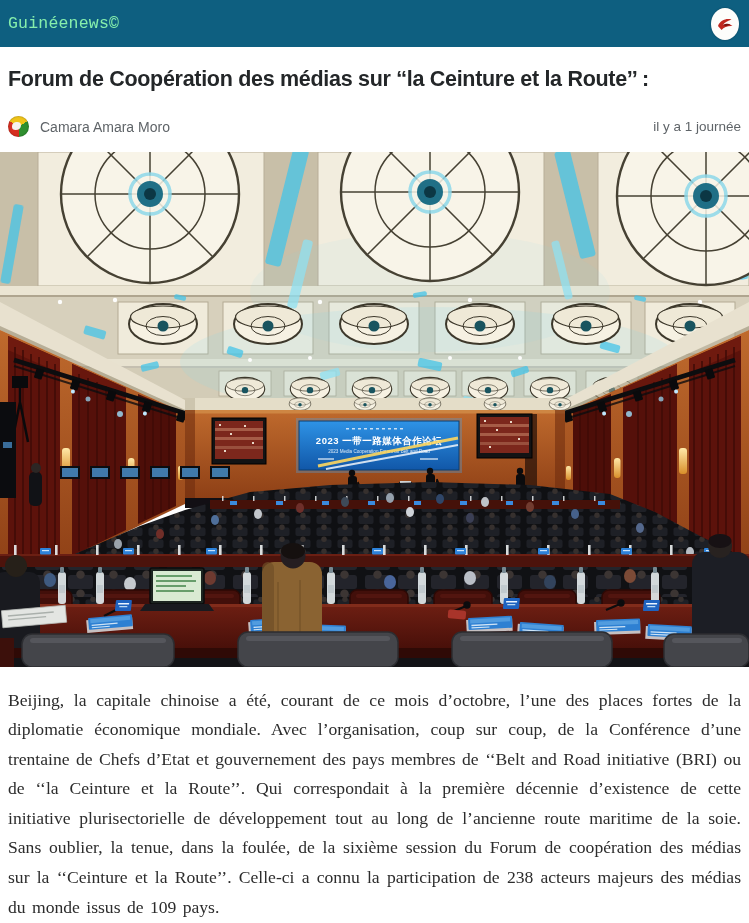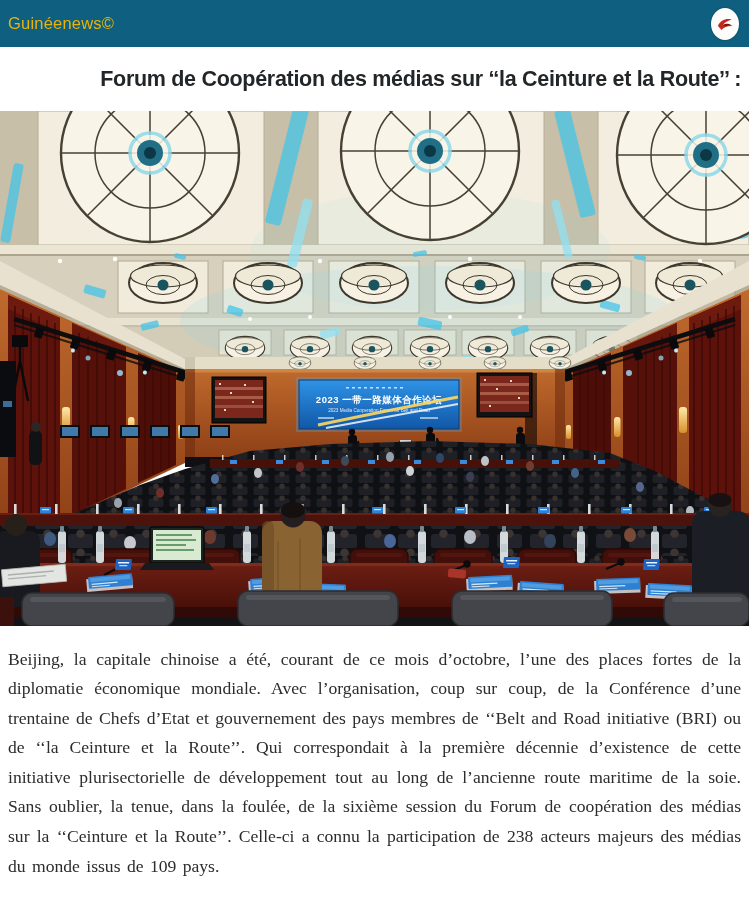--- a/index.html
+++ b/index.html
@@ -1,20 +1,20 @@
 <!DOCTYPE html>
 <html><head>
 <meta charset="utf-8">
 <style>
   html,body{margin:0;padding:0;background:#ffffff;}
   body{width:749px;font-family:"Liberation Sans",sans-serif;}
   .hdr{height:47px;background:#0e5f80;display:flex;align-items:center;justify-content:space-between;padding:0 10px 0 8px;box-sizing:border-box;}
-  .brand{color:#eab308;font-size:16.5px;font-weight:500;letter-spacing:.2px;text-decoration:none;}
+  .brand{color:#86efac;font-size:16.5px;font-weight:500;letter-spacing:.2px;text-decoration:none;font-family:Liberation Mono, monospace;}
   .logo{width:28px;height:32px;background:#fdfdfb;border-radius:50%;display:flex;align-items:center;justify-content:center;box-shadow:0 0 2px rgba(0,0,0,.3);}
-  .content{padding:0 8px;text-align:right;}
+  .content{padding:0 8px;}
   h1{margin:15px 0 0;color:#232628;font-weight:bold;font-size:21.5px;line-height:35.5px;letter-spacing:-.3px;}
   h1 .tl{display:block;white-space:nowrap;overflow:hidden;}
   .byline{margin-top:17px;display:flex;align-items:center;height:24px;}
   .avatar{width:21px;height:21px;border-radius:50%;background:conic-gradient(from 180deg,#d62e20 0 120deg,#f0c419 120deg 240deg,#2f8f2f 240deg 360deg);position:relative;flex:0 0 auto;box-shadow:inset 0 0 2px rgba(0,0,0,.4);}
   .avatar::after{content:"";position:absolute;left:4px;top:6px;width:9px;height:8px;background:#f6f3ee;border-radius:55% 45% 60% 40%;}
   .author{margin-left:11px;color:#5f6468;font-size:14px;}
   .when{margin-left:auto;color:#5f6468;font-size:13.5px;}
   figure{margin:13px 0 0;padding:0;line-height:0;}
   p.body{margin:19px 8px 0;font-family:"Liberation Serif",serif;font-size:17.6px;line-height:29.6px;color:#2c2c2c;text-align:justify;word-spacing:2px;padding-bottom:12px;}
   svg text{font-family:"Liberation Sans",sans-serif;}
@@ -29,20 +29,25 @@
       <path d="M4,13 C6,7.5 12,5 17.5,6.5 C13,8 10.5,9.5 9,12 C12.5,10.3 16,10.8 18.5,13 C14,12.6 10,14 7.5,17 C6.5,15.5 5,14.5 4,13 Z" fill="#c02820"></path>
       <path d="M9,12 C11,10.8 14,10.4 16.5,11.4 L12,13.2 Z" fill="#7a1410"></path>
     </svg>
   </span>
 </header>
 
 <div class="content">
   <h1>
     <span class="tl">Forum de Coopération des médias sur ‘‘la Ceinture et la Route’’ :</span>
   </h1>
+  <div class="byline">
+    <span class="avatar"></span>
+    <span class="author">Camara Amara Moro</span>
+    <span class="when">il y a 1 journée</span>
+  </div>
 </div>
 
 <figure>
 <svg width="749" height="515" viewBox="0 0 749 515">
 <defs>
   <linearGradient id="gWall" x1="0" y1="0" x2="0" y2="1">
           <stop offset="0" stop-color="#bf6a2d"></stop>
           <stop offset="1" stop-color="#8a3c14"></stop>
         </linearGradient>
   <linearGradient id="gScreen" x1="0" y1="0" x2="0" y2="1">

